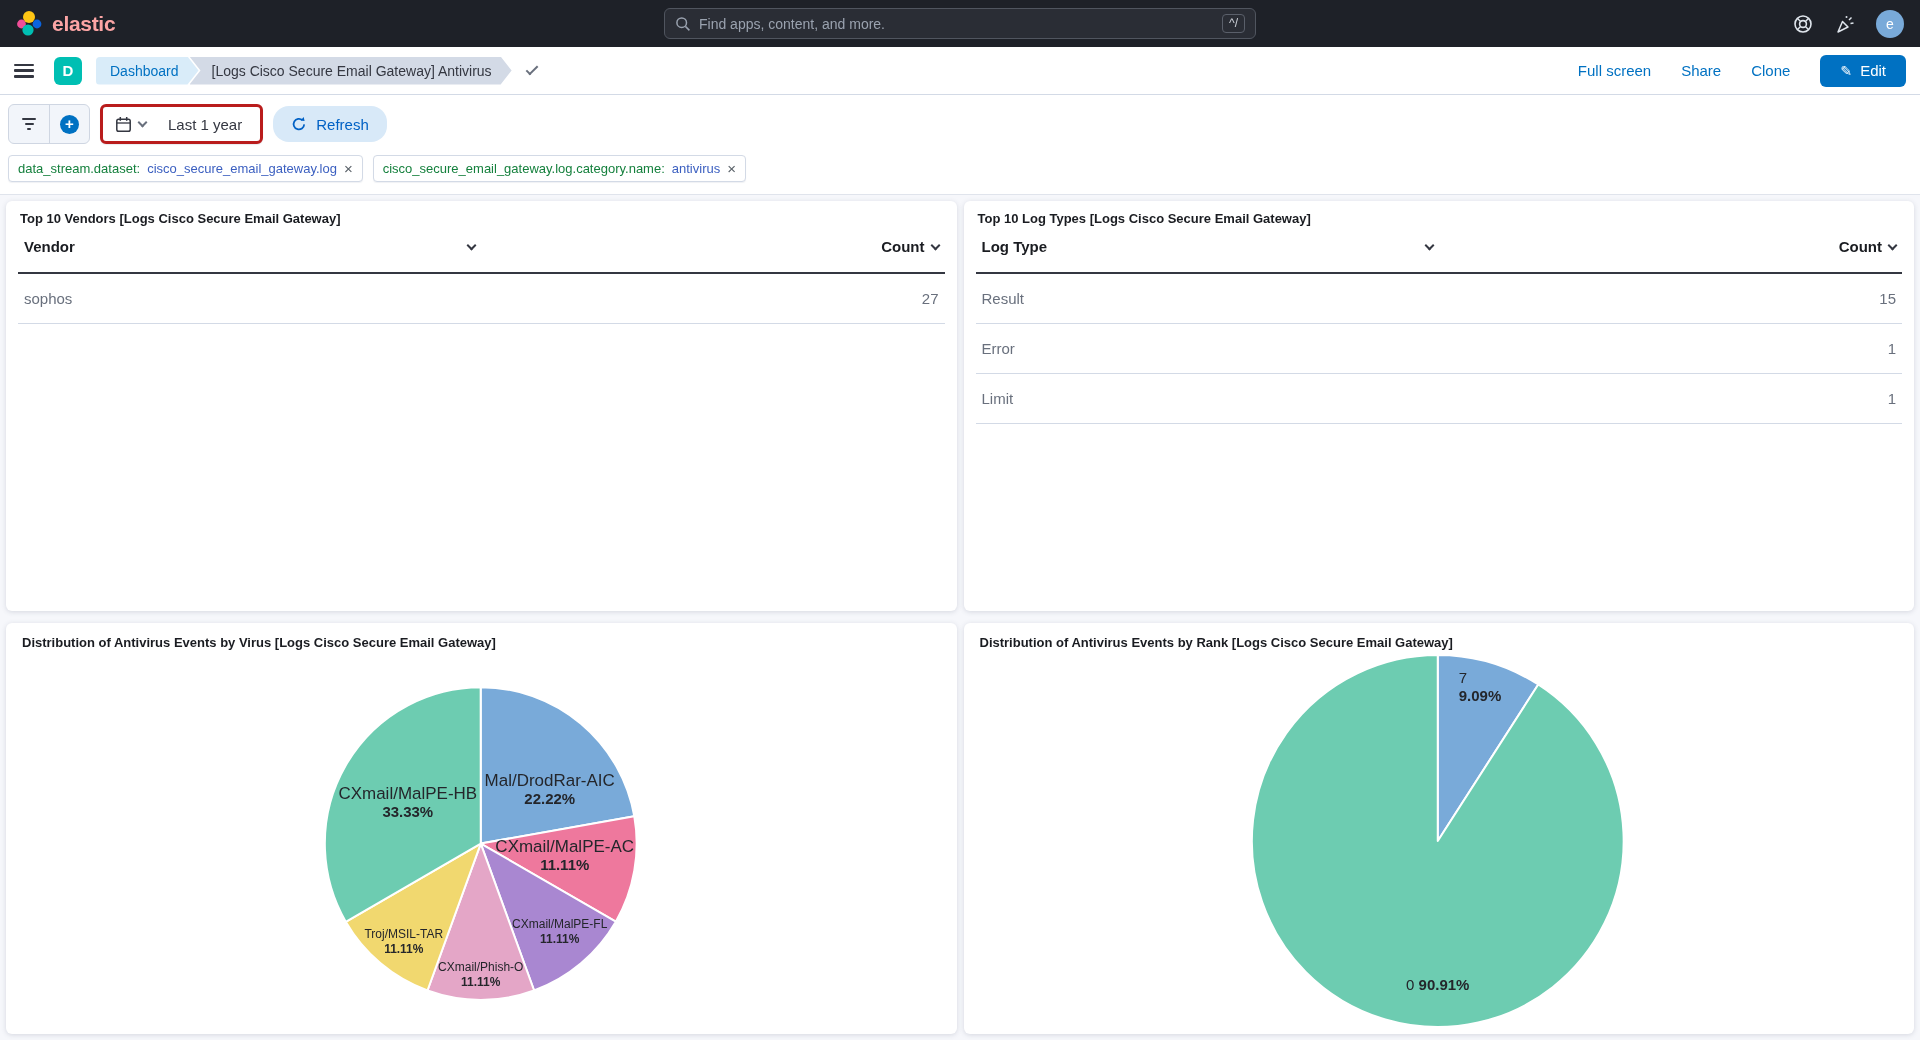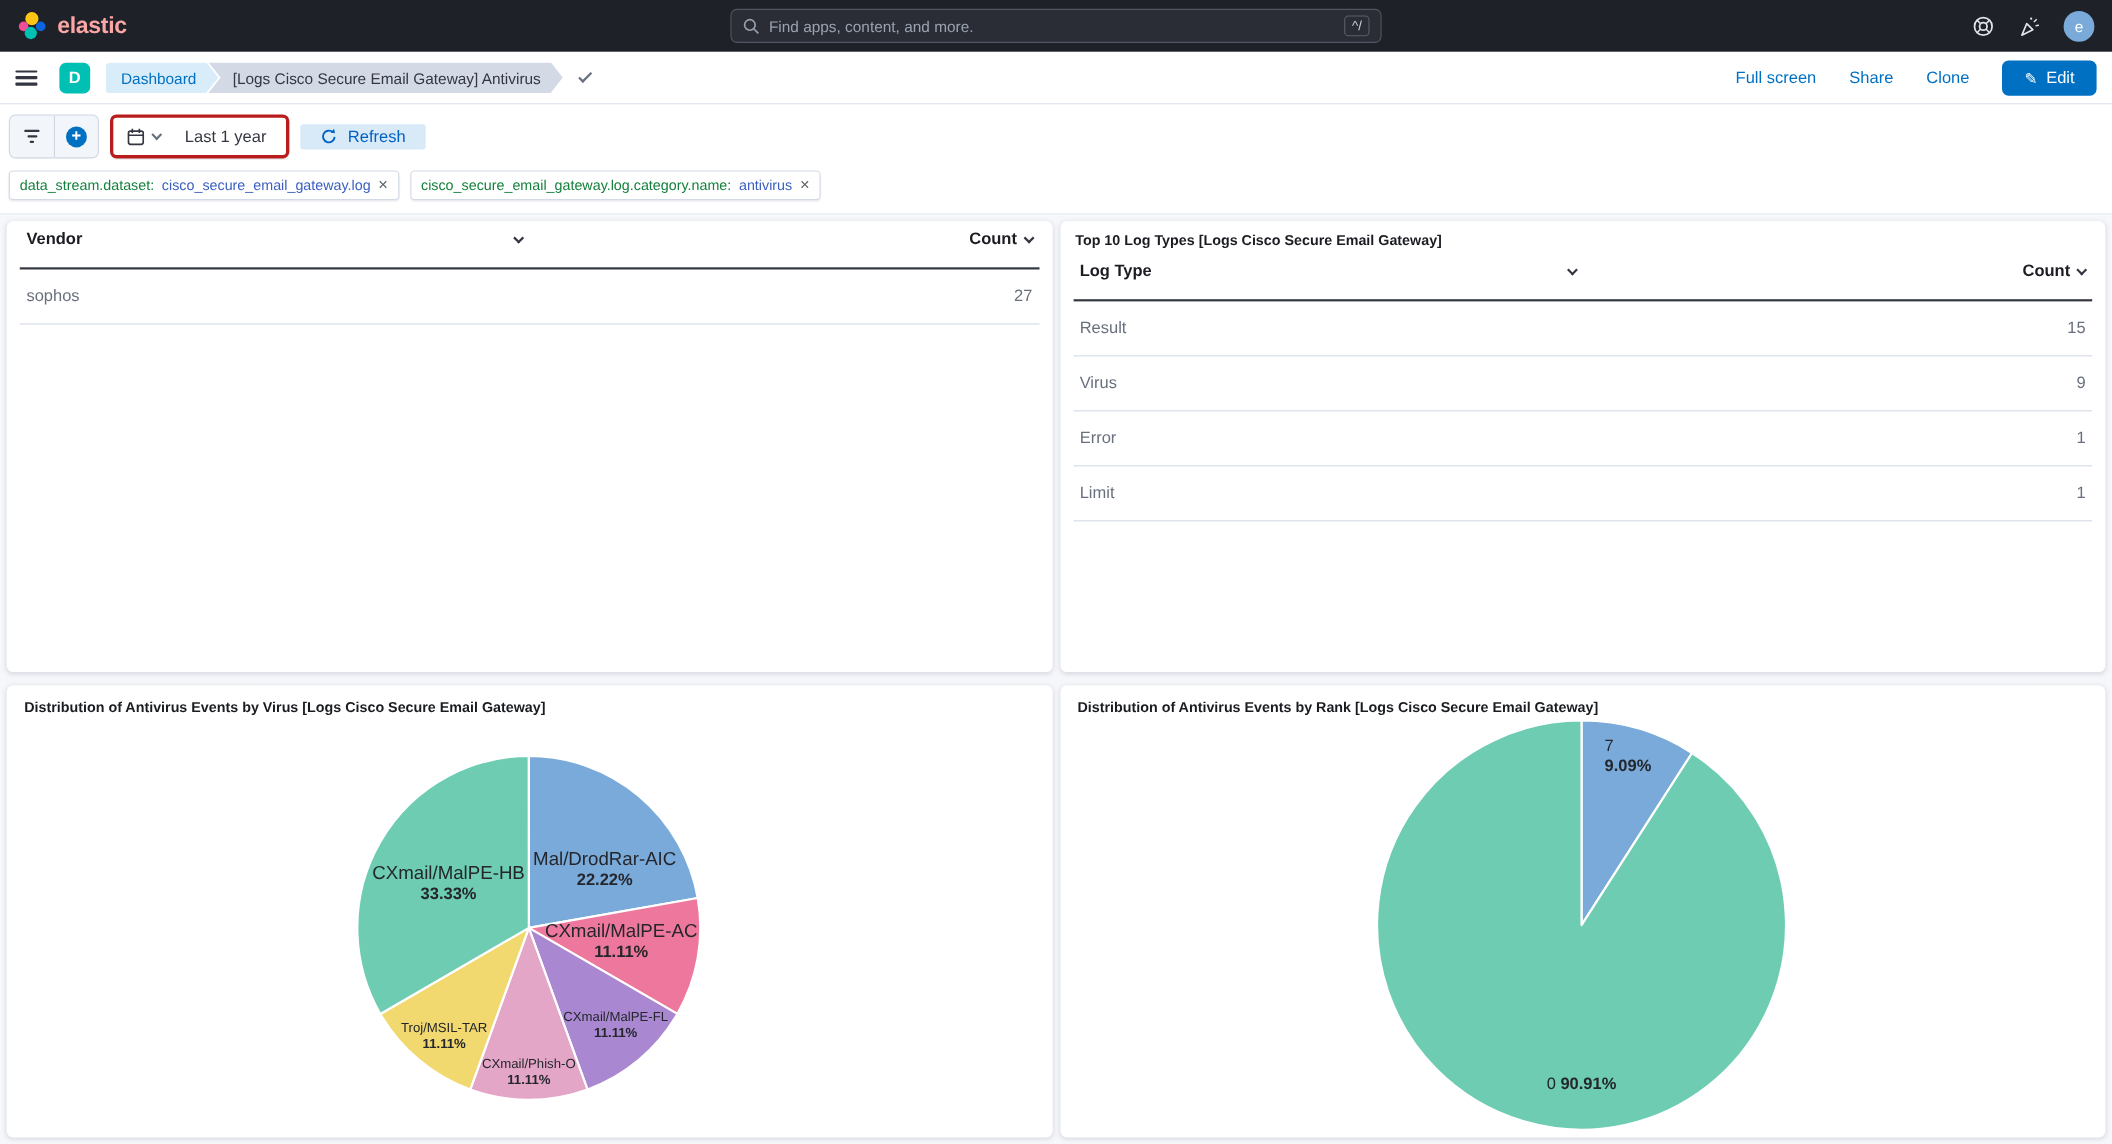--- a/index.html
+++ b/index.html
@@ -66,21 +66,21 @@
     display:flex; align-items:center; padding:0 12px; gap:9px;
     box-shadow:0 1px 1px rgba(152,162,179,.2); }
   .kql input { flex:1; border:none; outline:none; font-size:15px; font-family:inherit; color:#343741; }
   .kql input::placeholder { color:#8b95a5; }
   .datepicker { height:40px; border:3px solid #b91c1c; border-radius:6px; background:#fff;
     display:flex; align-items:center; box-shadow:0 1px 1px rgba(152,162,179,.2); }
   .date-btn { display:flex; align-items:center; gap:7px; padding:0 12px; cursor:pointer; height:100%; }
   .range-label { font-size:15px; color:#343741; padding:0 18px 0 10px; cursor:pointer; }
   .chev { width:7px; height:7px; border-right:2px solid #69707d; border-bottom:2px solid #69707d;
     transform:rotate(45deg); display:inline-block; margin-top:-3px; }
-  .refresh-btn { height:23px; background:#d8e9f8; color:#0061c5; border:none; border-radius:3px;
+  .refresh-btn { height:36px; background:#d8e9f8; color:#0061c5; border:none; border-radius:16px;
     font-size:15px; font-family:inherit; font-weight:500; padding:0 18px; display:flex;
     align-items:center; gap:9px; cursor:pointer; }
 
   
   .pills-row { background:#fff; padding:4px 8px 12px; display:flex; gap:10px;
     border-bottom:1px solid #e0e4ec; }
   .pill { height:27px; border:1px solid #d3dae6; border-radius:4px; background:#fff;
     display:flex; align-items:center; padding:0 9px; font-size:13px; gap:7px; cursor:pointer;
     box-shadow:0 1px 1px rgba(152,162,179,.15); }
   .pill .fname { color:#15803d; }
@@ -218,20 +218,21 @@
   <div class="pill">
     <span class="fname">cisco_secure_email_gateway.log.category.name:</span>
     <span class="fval">antivirus</span>
     <span class="x">×</span>
   </div>
 </div>
 
 <div class="dashboard">
 
   <div class="panel">
+    <div class="panel-title">Top 10 Vendors [Logs Cisco Secure Email Gateway]</div>
     <div class="thead">
       <div class="th th1">
         <span>Vendor</span>
         <span class="chev"></span>
       </div>
       <div class="th th2">
         <span>Count</span>
         <span class="chev"></span>
       </div>
     </div>
@@ -252,24 +253,20 @@
       </div>
       <div class="th th2">
         <span>Count</span>
         <span class="chev"></span>
       </div>
     </div>
     <div>
         <div class="trow">
           <div class="td1">Result</div>
           <div class="td2">15</div>
-        </div>
-        <div class="trow">
-          <div class="td1">Virus</div>
-          <div class="td2">9</div>
         </div>
         <div class="trow">
           <div class="td1">Error</div>
           <div class="td2">1</div>
         </div>
         <div class="trow">
           <div class="td1">Limit</div>
           <div class="td2">1</div>
         </div>
       </div>

